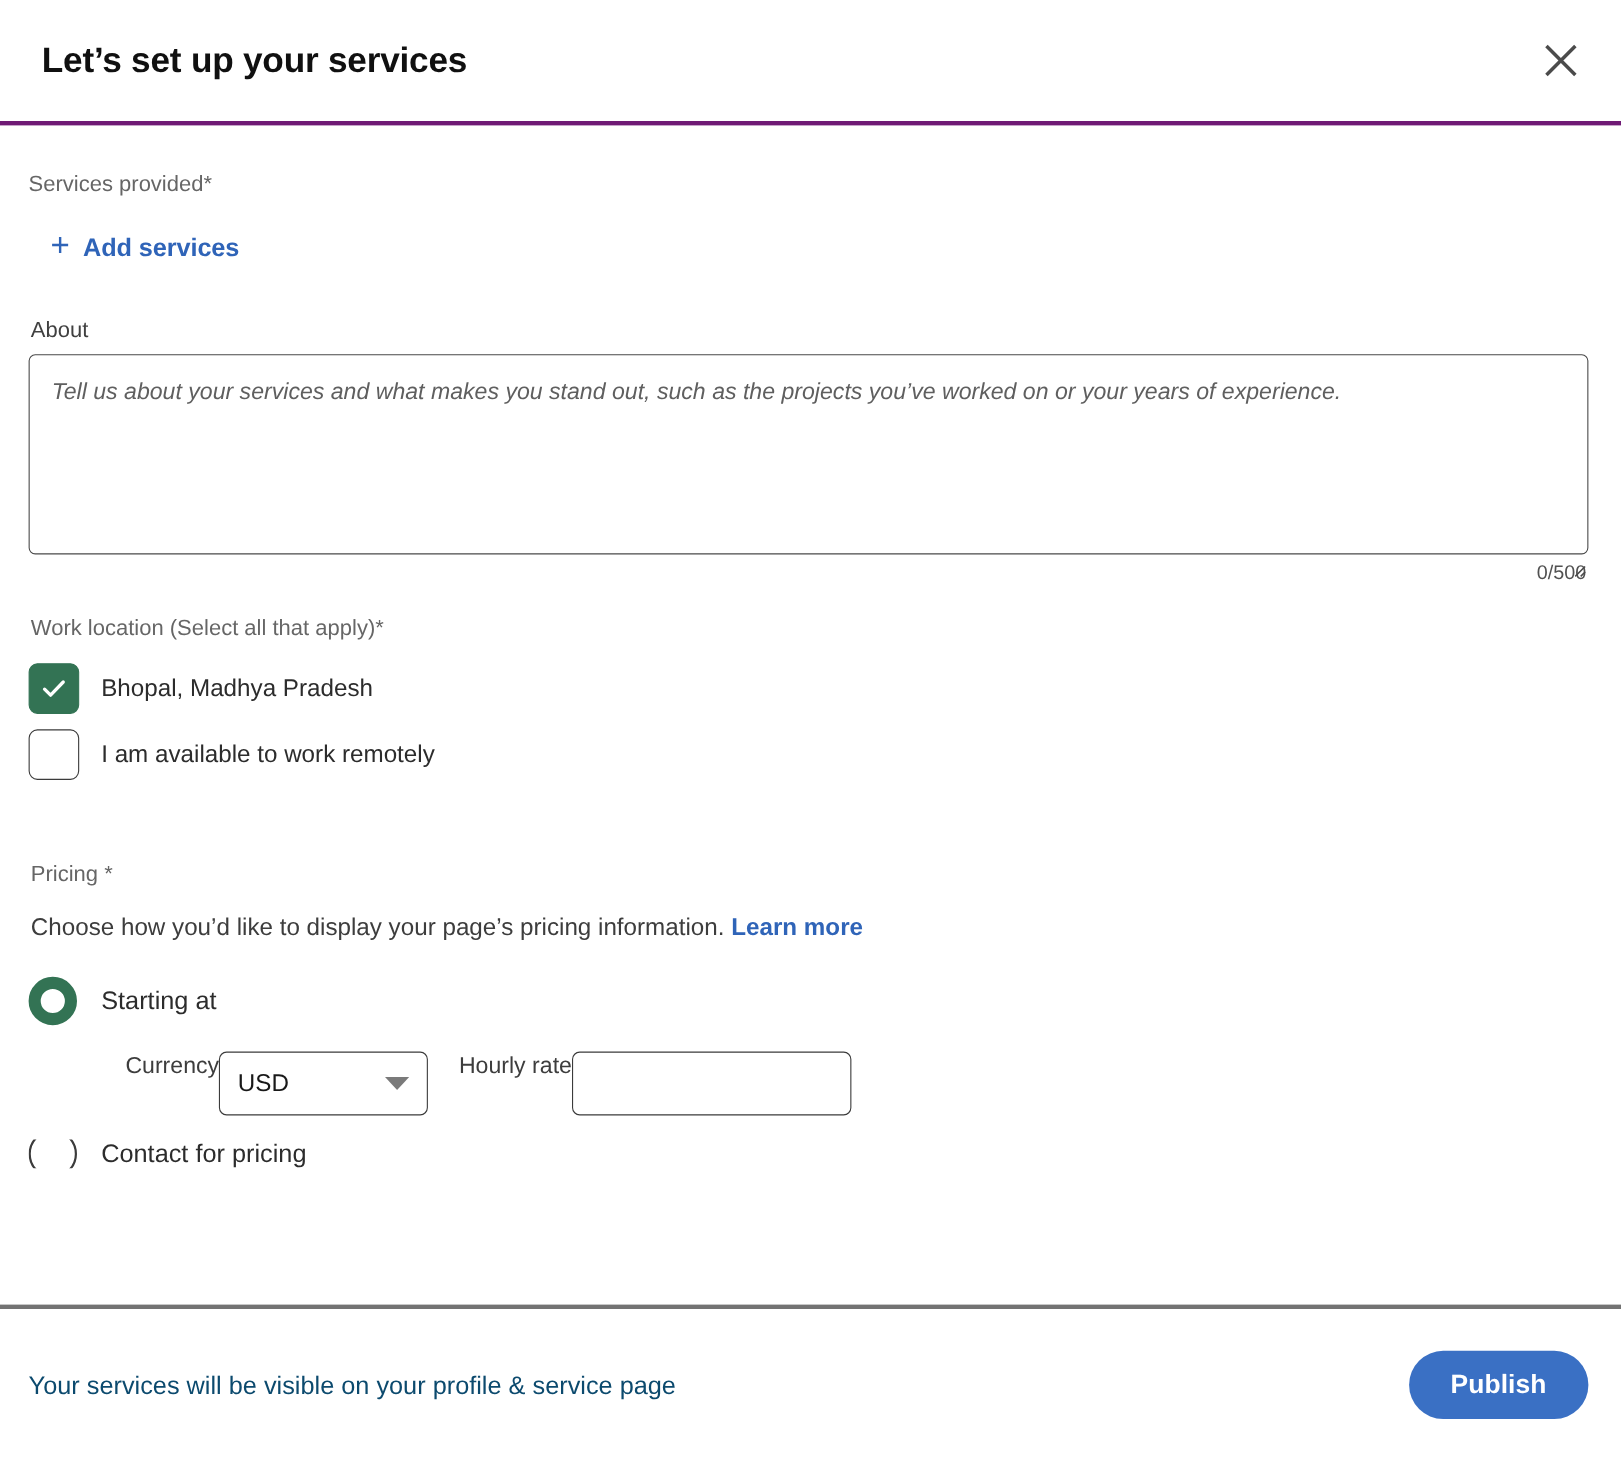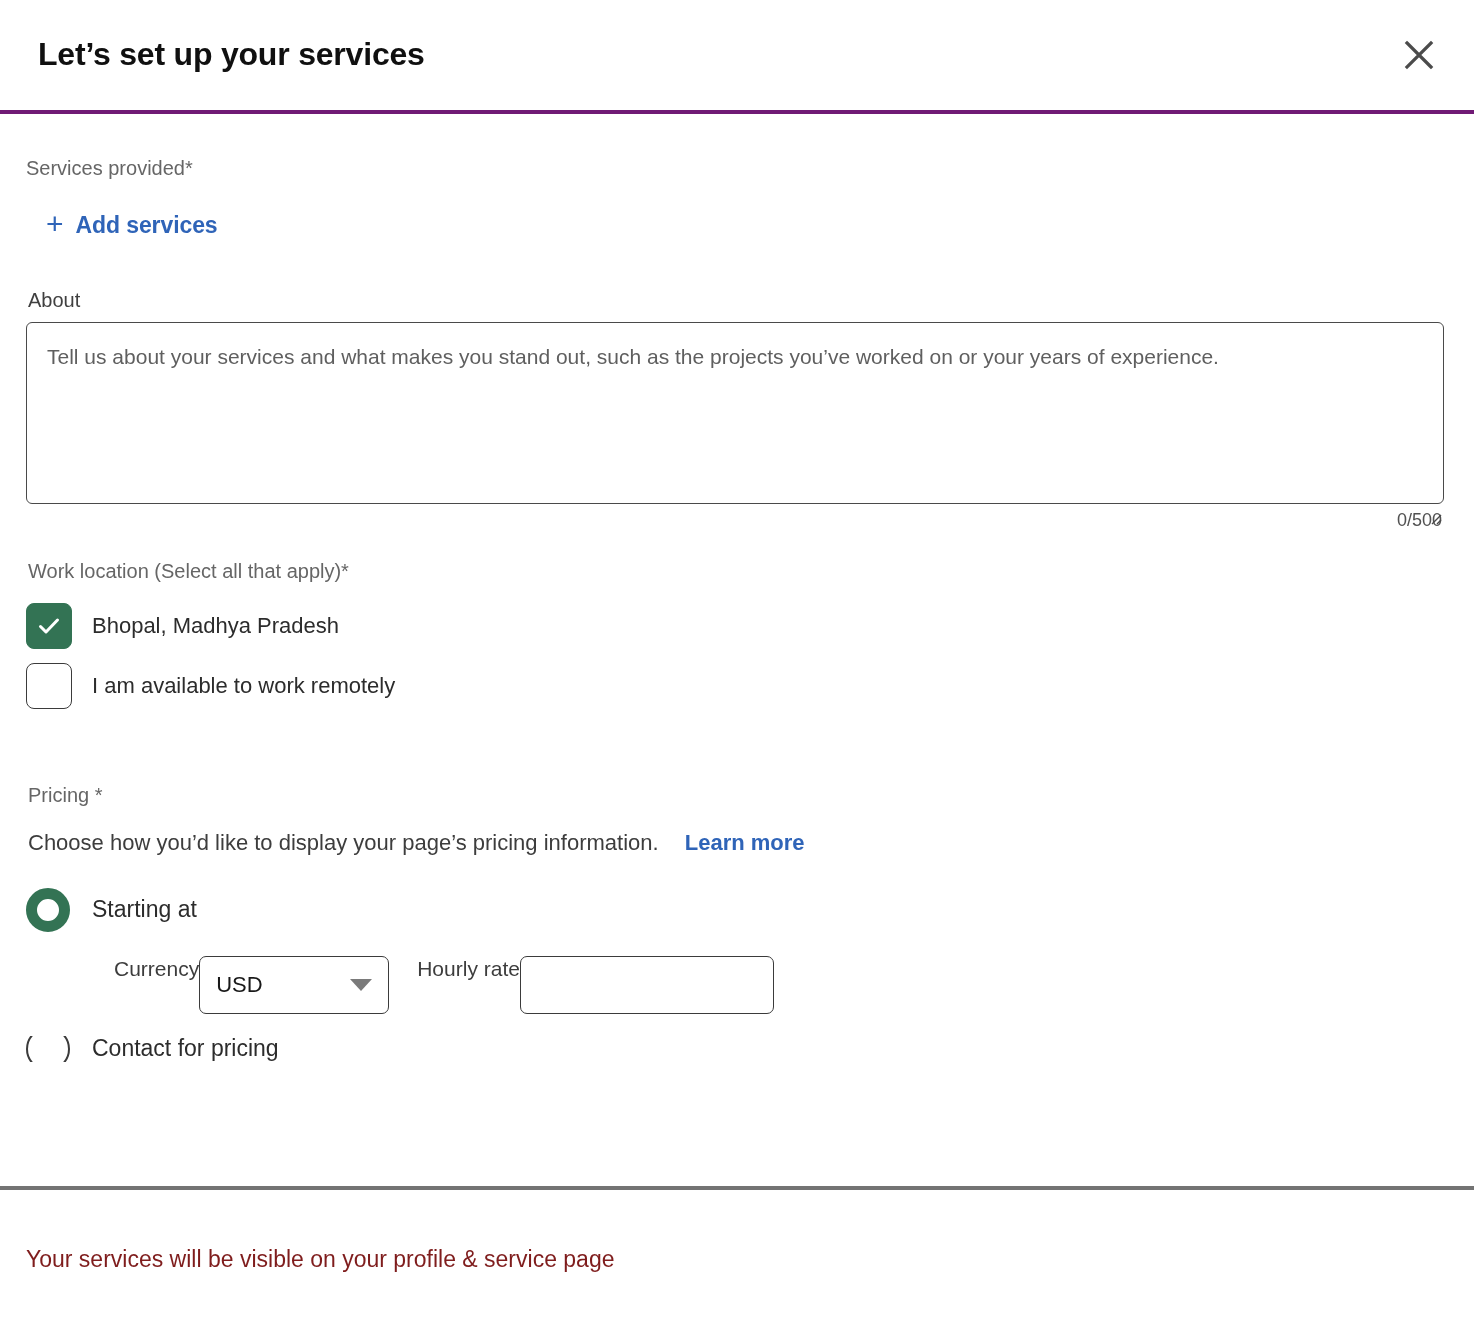--- a/index.html
+++ b/index.html
@@ -122,20 +122,21 @@
     border: 1.5px solid #4a4a4a;
     border-radius: 6px;
     padding: 18px 20px;
     font-family: inherit;
     font-size: 21px;
     line-height: 1.5;
     color: #191919;
     background: #fff;
     resize: none;
     outline: none;
+    font-style: italic;
   }
   .about-textarea::placeholder {
     color: #5f5f5f;
   }
   .resize-grip {
     position: absolute;
     right: 6px;
     bottom: 6px;
     width: 14px;
     height: 14px;
@@ -192,21 +193,20 @@
     margin-left: 2px;
     font-size: 22px;
     color: #3d3d3d;
     line-height: 1.3;
   }
   .learn-more {
     color: #2f64b8;
     font-weight: bold;
     text-decoration: none;
     cursor: pointer;
-    margin-left: 20px;
   }
 
   .radio-row {
     display: flex;
     align-items: center;
     gap: 22px;
     margin-top: 30px;
     cursor: pointer;
     width: fit-content;
   }
@@ -309,21 +309,21 @@
     height: 138px;
     display: flex;
     align-items: center;
     padding: 0 30px 0 26px;
     background: #fff;
     box-sizing: border-box;
   }
   .footer-note {
     flex: 1 1 auto;
     font-size: 23px;
-    color: #7f1d1d;
+    color: #0c4a6e;
   }
   .publish-btn {
     flex: 0 0 auto;
     background: #3a70c4;
     color: #ffffff;
     border: none;
     border-radius: 32px;
     height: 62px;
     padding: 0 38px;
     font-family: inherit;
@@ -414,15 +414,16 @@
 
     <div class="cutoff-row">
       <span class="radio unselected"></span>
       <span class="cutoff-label">Contact for pricing</span>
     </div>
 
   </div>
 
   <div class="modal-footer">
     <div class="footer-note">Your services will be visible on your profile &amp; service page</div>
+    <button class="publish-btn">Publish</button>
   </div>
 
 </div>
 
 </body></html>

